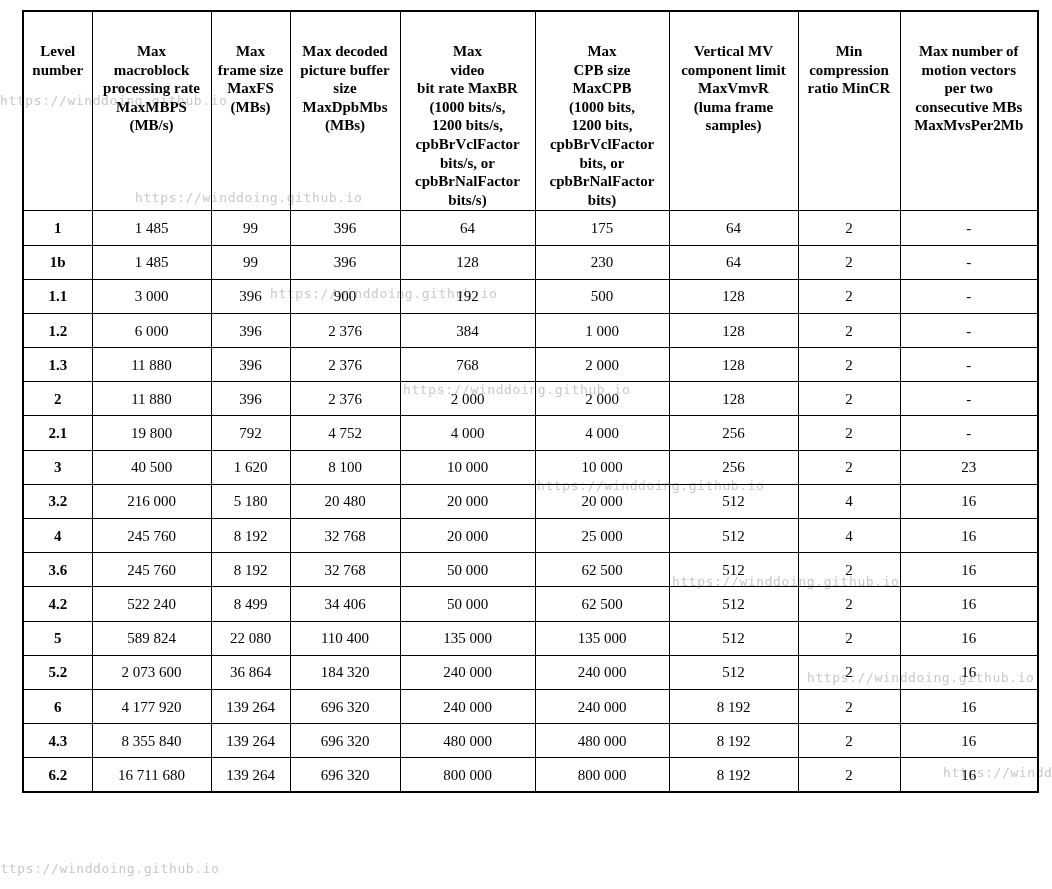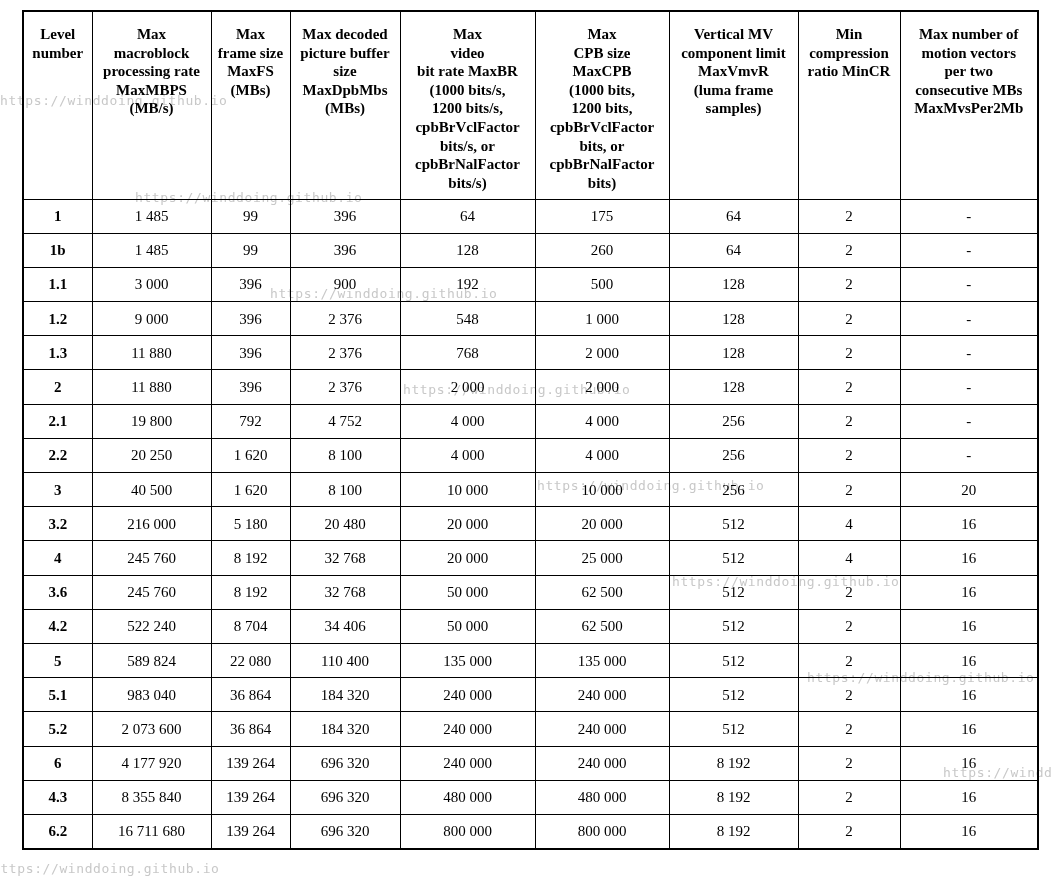--- a/index.html
+++ b/index.html
@@ -40,21 +40,21 @@
     color: #000;
     overflow: hidden;
   }
   table.spec thead tr {
     height: 188px;
   }
   table.spec th {
     font-size: 15px;
     font-weight: bold;
     vertical-align: top;
-    padding-top: 13px;
+    padding-top: 30px;
     line-height: 18.6px;
     white-space: pre-line;
   }
   table.spec tbody tr {
     height: 34.2px;
   }
   table.spec td {
     font-size: 15px;
     vertical-align: middle;
     padding-top: 2px;
@@ -153,42 +153,42 @@
         <td>64</td>
         <td>2</td>
         <td>-</td>
       </tr>
       <tr>
         <td class="level">1b</td>
         <td>1 485</td>
         <td>99</td>
         <td>396</td>
         <td>128</td>
-        <td>260</td>
+        <td>230</td>
         <td>64</td>
         <td>2</td>
         <td>-</td>
       </tr>
       <tr>
         <td class="level">1.1</td>
         <td>3 000</td>
         <td>396</td>
         <td>900</td>
         <td>192</td>
         <td>500</td>
         <td>128</td>
         <td>2</td>
         <td>-</td>
       </tr>
       <tr>
         <td class="level">1.2</td>
-        <td>9 000</td>
+        <td>6 000</td>
         <td>396</td>
         <td>2 376</td>
-        <td>548</td>
+        <td>384</td>
         <td>1 000</td>
         <td>128</td>
         <td>2</td>
         <td>-</td>
       </tr>
       <tr>
         <td class="level">1.3</td>
         <td>11 880</td>
         <td>396</td>
         <td>2 376</td>
@@ -214,40 +214,29 @@
         <td>19 800</td>
         <td>792</td>
         <td>4 752</td>
         <td>4 000</td>
         <td>4 000</td>
         <td>256</td>
         <td>2</td>
         <td>-</td>
       </tr>
       <tr>
-        <td class="level">2.2</td>
-        <td>20 250</td>
-        <td>1 620</td>
-        <td>8 100</td>
-        <td>4 000</td>
-        <td>4 000</td>
-        <td>256</td>
-        <td>2</td>
-        <td>-</td>
-      </tr>
-      <tr>
         <td class="level">3</td>
         <td>40 500</td>
         <td>1 620</td>
         <td>8 100</td>
         <td>10 000</td>
         <td>10 000</td>
         <td>256</td>
         <td>2</td>
-        <td>20</td>
+        <td>23</td>
       </tr>
       <tr>
         <td class="level">3.2</td>
         <td>216 000</td>
         <td>5 180</td>
         <td>20 480</td>
         <td>20 000</td>
         <td>20 000</td>
         <td>512</td>
         <td>4</td>
@@ -271,51 +260,40 @@
         <td>32 768</td>
         <td>50 000</td>
         <td>62 500</td>
         <td>512</td>
         <td>2</td>
         <td>16</td>
       </tr>
       <tr>
         <td class="level">4.2</td>
         <td>522 240</td>
-        <td>8 704</td>
+        <td>8 499</td>
         <td>34 406</td>
         <td>50 000</td>
         <td>62 500</td>
         <td>512</td>
         <td>2</td>
         <td>16</td>
       </tr>
       <tr>
         <td class="level">5</td>
         <td>589 824</td>
         <td>22 080</td>
         <td>110 400</td>
         <td>135 000</td>
         <td>135 000</td>
         <td>512</td>
         <td>2</td>
         <td>16</td>
       </tr>
       <tr>
-        <td class="level">5.1</td>
-        <td>983 040</td>
-        <td>36 864</td>
-        <td>184 320</td>
-        <td>240 000</td>
-        <td>240 000</td>
-        <td>512</td>
-        <td>2</td>
-        <td>16</td>
-      </tr>
-      <tr>
         <td class="level">5.2</td>
         <td>2 073 600</td>
         <td>36 864</td>
         <td>184 320</td>
         <td>240 000</td>
         <td>240 000</td>
         <td>512</td>
         <td>2</td>
         <td>16</td>
       </tr>

